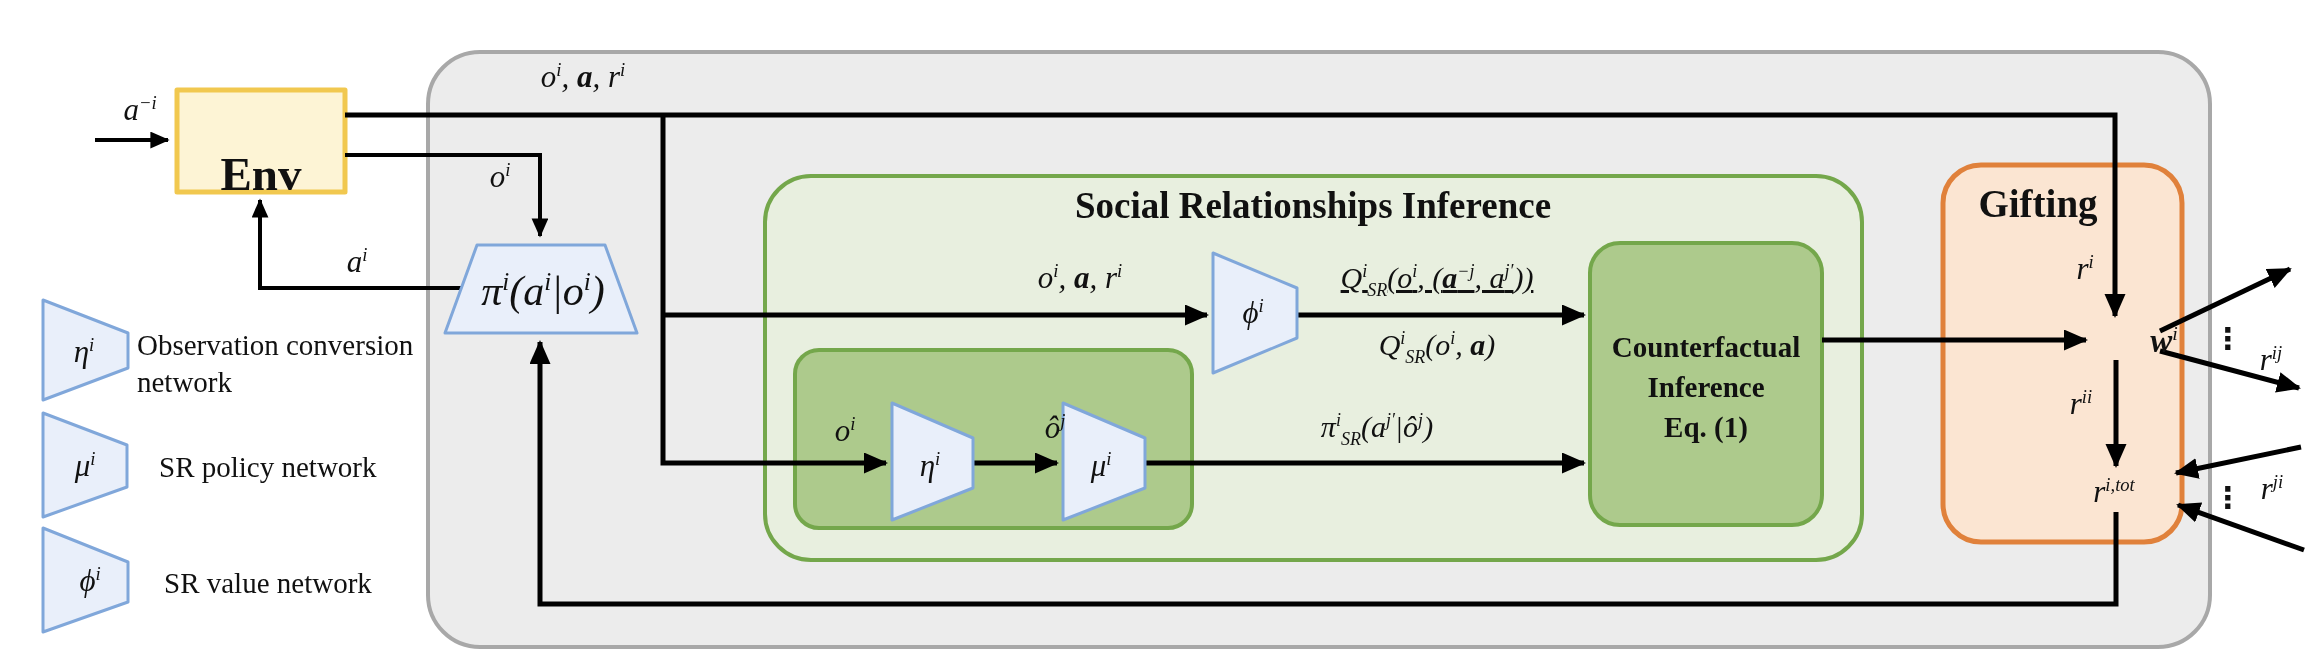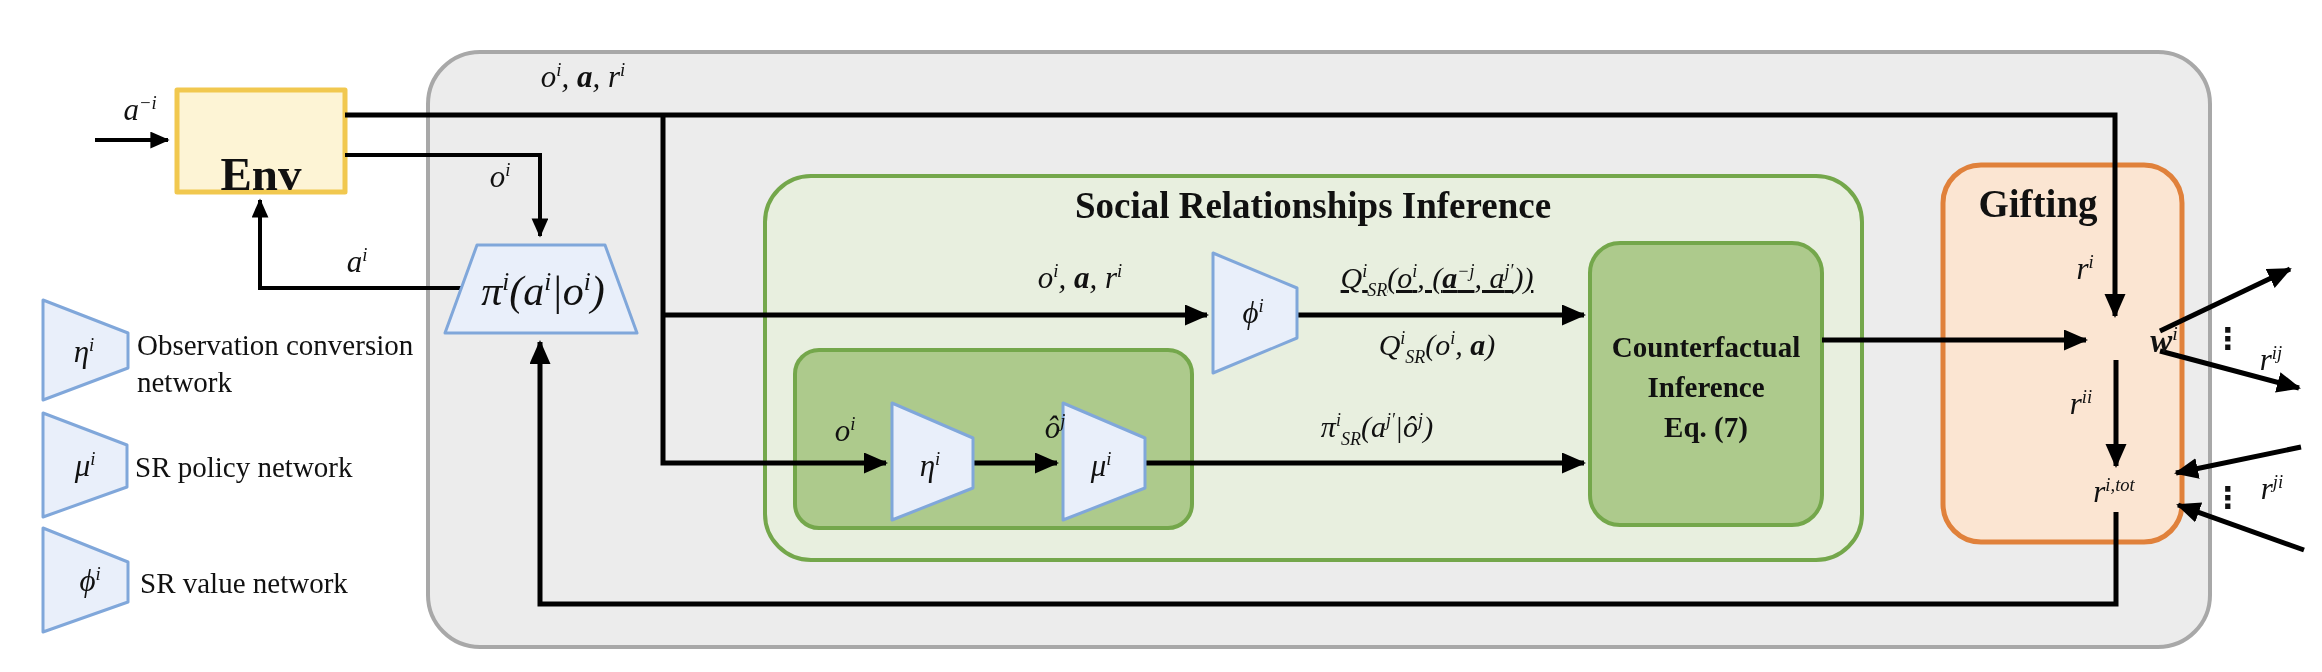--- a/index.html
+++ b/index.html
@@ -15,21 +15,21 @@
   .t-sri{font-size:37px;}
   .t-pt{font-size:28px;}
   .t-cf{font-size:29px;}
   .t-gift{font-size:39px;}
   .t-pi{font-size:42px;text-align:right;}
   .t-sym{font-size:31px;}
   .t-q{font-size:30px;}
   .t-w{font-size:33px;}
   .leftblock{transform:translate(0,-50%);font-style:normal;font-size:29px;
              line-height:37px;white-space:normal;width:280px;}
-  .nowrapleft{white-space:nowrap;}
+  .nowrapleft{white-space:nowrap;margin-left:24px;}
   .vdots{font-family:"DejaVu Sans",sans-serif;font-style:normal;font-weight:bold;
          font-size:30px;letter-spacing:0;}
   .shape{stroke-linejoin:round;}
   .sw5{stroke-width:5;fill:none;stroke:#000;}
   .sw4{stroke-width:4;fill:none;stroke:#000;}
   .bw4{stroke-width:4;}
   .bw5{stroke-width:5;}
   .bw3{stroke-width:3;}
 </style>
 </head>
@@ -104,21 +104,21 @@
 <div class="lbl t-q" style="left:1437px;top:348px;">Q<sup>i</sup><sub>SR</sub>(o<sup>i</sup>, <b>a</b>)</div>
 
 <div class="lbl" style="left:845px;top:431px;">o<sup>i</sup></div>
 <div class="lbl t-sym" style="left:930px;top:466px;">η<sup>i</sup></div>
 <div class="lbl" style="left:1015px;top:428px;margin-left:40px;">ô<sup>j</sup></div>
 <div class="lbl t-sym" style="left:1101px;top:466px;">μ<sup>i</sup></div>
 <div class="lbl t-q" style="left:1377px;top:430px;">π<sup>i</sup><sub>SR</sub>(a<sup>j′</sup>|ô<sup>j</sup>)</div>
 
 <div class="lbl bold-title t-cf" style="left:1706px;top:347px;">Counterfactual</div>
 <div class="lbl bold-title t-cf" style="left:1706px;top:387px;">Inference</div>
-<div class="lbl bold-title t-cf" style="left:1706px;top:427px;">Eq. (7)</div>
+<div class="lbl bold-title t-cf" style="left:1706px;top:427px;">Eq. (1)</div>
 
 <div class="lbl bold-title t-gift" style="left:2038px;top:204px;">Gifting</div>
 <div class="lbl" style="left:2085px;top:269px;">r<sup>i</sup></div>
 <div class="lbl t-w" style="left:2116px;top:341px;margin-left:48px;"><b>w</b><sup>i</sup></div>
 <div class="lbl" style="left:2081px;top:404px;">r<sup>ii</sup></div>
 <div class="lbl" style="left:2114px;top:492px;">r<sup>i,tot</sup></div>
 <div class="lbl vdots" style="left:2228px;top:339px;">⋮</div>
 <div class="lbl" style="left:2271px;top:328px;margin-top:32px;">r<sup>ij</sup></div>
 <div class="lbl vdots" style="left:2228px;top:498px;">⋮</div>
 <div class="lbl" style="left:2272px;top:489px;">r<sup>ji</sup></div>

